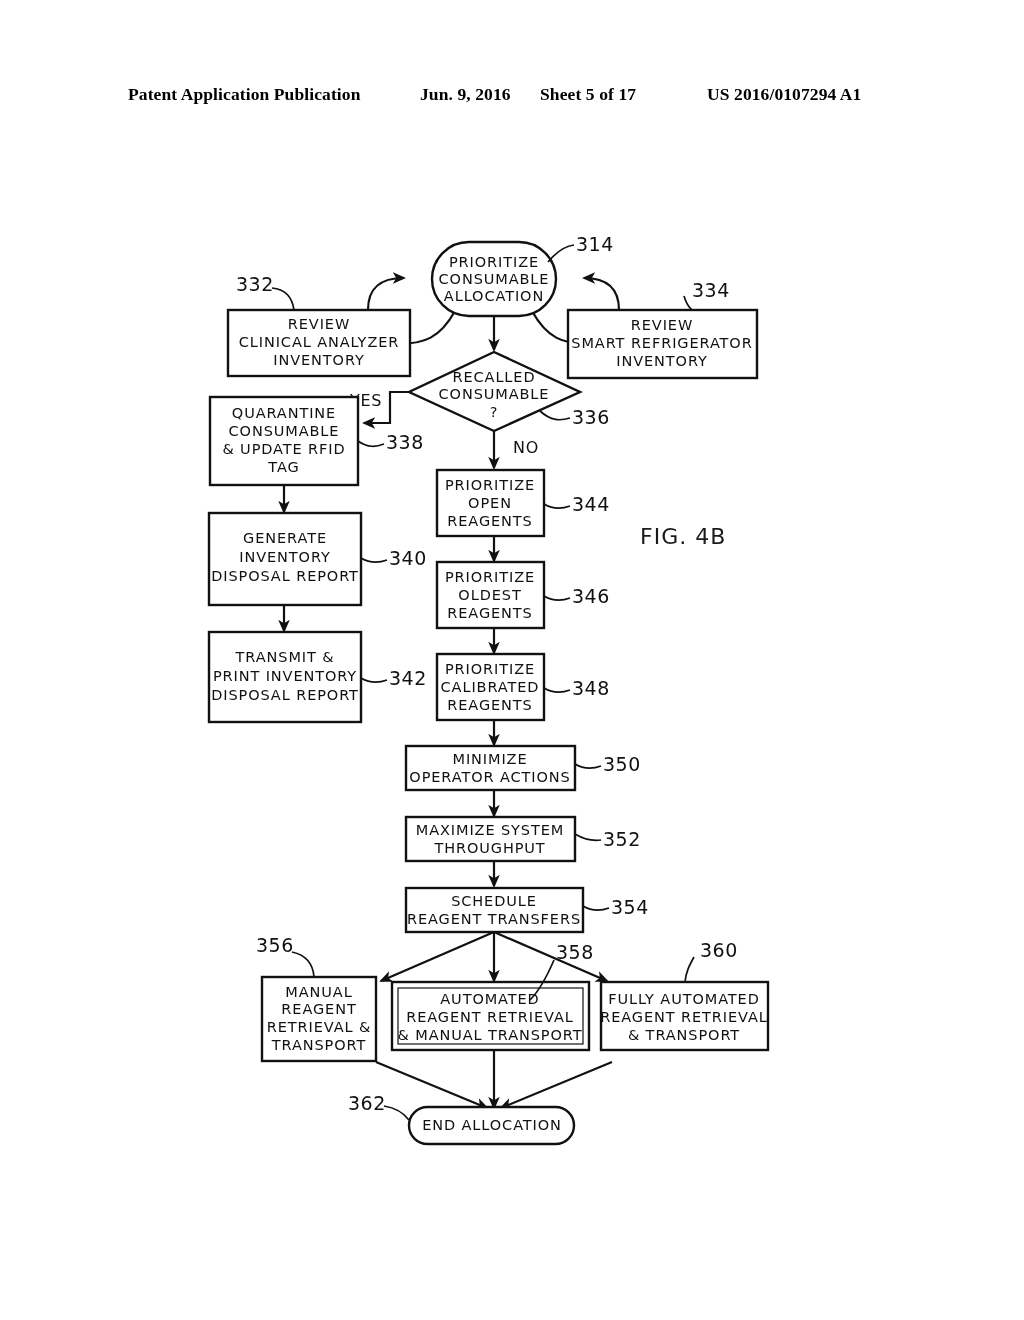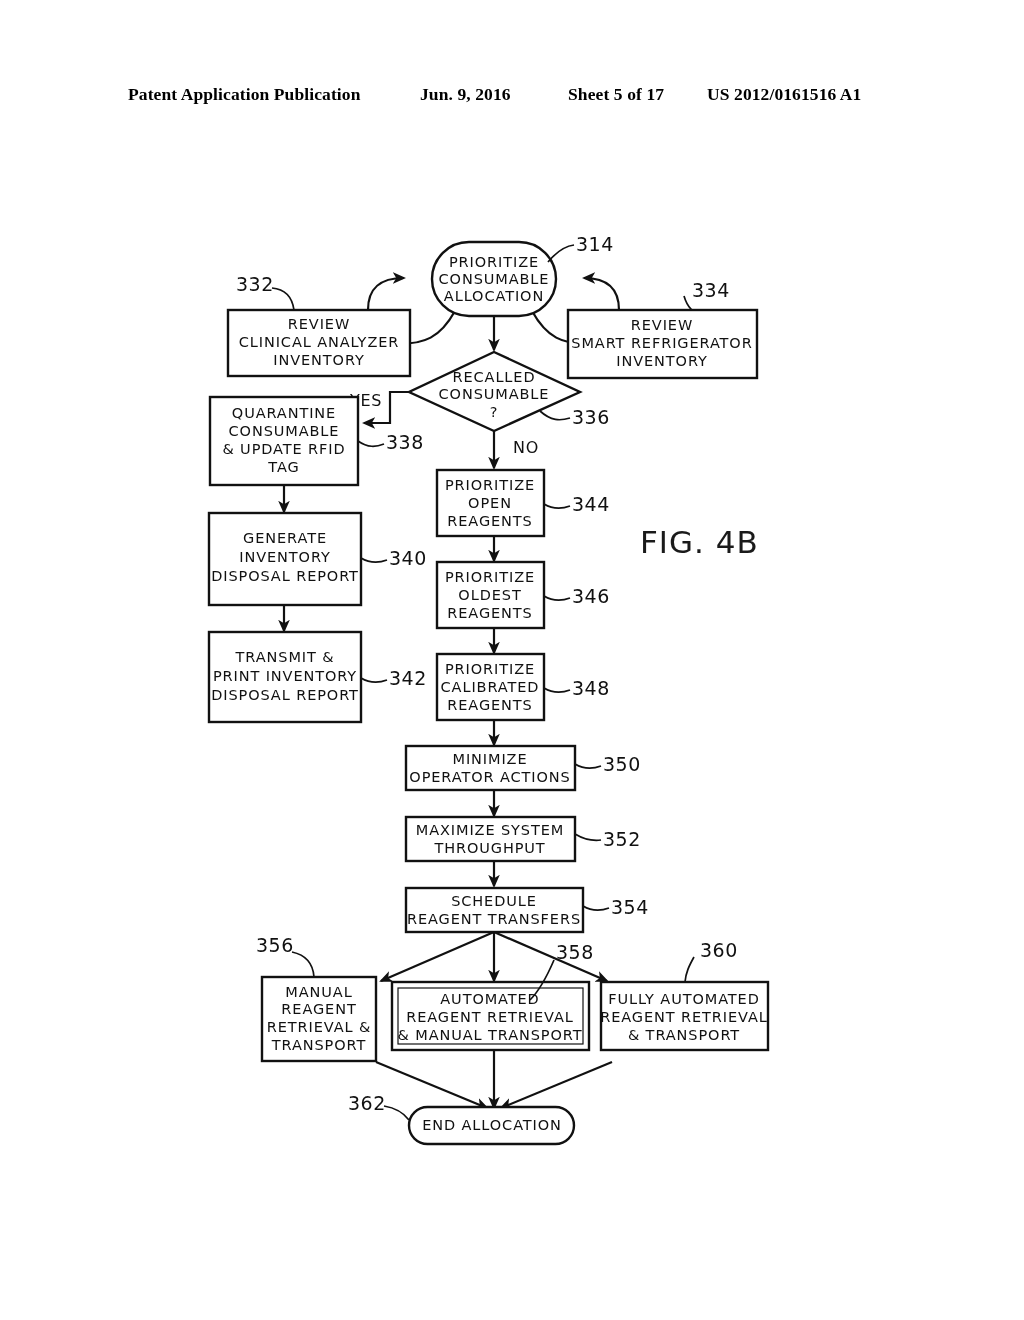--- a/index.html
+++ b/index.html
@@ -26,29 +26,29 @@
     display: flex;
     align-items: baseline;
     font-family: "Liberation Serif", serif;
     font-weight: bold;
     font-size: 17.5px;
     letter-spacing: 0.1px;
     white-space: nowrap;
   }
   #patent-header .h-pub   { position: absolute; left: 128px; }
   #patent-header .h-date  { position: absolute; left: 420px; }
-  #patent-header .h-sheet { position: absolute; left: 568px; }
+  #patent-header .h-sheet { position: absolute; left: 540px; }
   #patent-header .h-num   { position: absolute; left: 707px; }
 
   
   #figure-label {
     position: absolute;
     left: 640px;
     top: 524px;
-    font-size: 31px;
+    font-size: 22px;
     letter-spacing: 1px;
     font-family: "DejaVu Sans", sans-serif;
     font-weight: 400;
     color: #1a1a1a;
   }
 
   
   #flowchart {
     position: absolute;
     left: 0;
@@ -112,21 +112,21 @@
     stroke-width: 1.7;
   }
 </style>
 </head>
 <body>
 
 <div id="patent-header">
   <span class="h-pub">Patent Application Publication</span>
   <span class="h-date">Jun. 9, 2016</span>
   <span class="h-sheet">Sheet 5 of 17</span>
-  <span class="h-num">US 2012/0161516 A1</span>
+  <span class="h-num">US 2016/0107294 A1</span>
 </div>
 
 <div id="figure-label">FIG. 4B</div>
 
 <svg id="flowchart" viewBox="0 0 1024 1320">
   <defs>
     <marker id="arrow" viewBox="0 0 10 10" refX="8.5" refY="5" markerWidth="6" markerHeight="6" orient="auto-start-reverse">
       <path d="M 0 0.6 L 10 5 L 0 9.4 L 2.6 5 Z" fill="#111111"></path>
     </marker>
   </defs>

